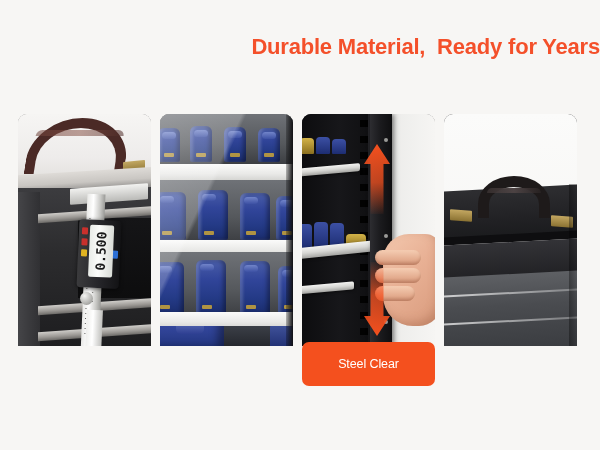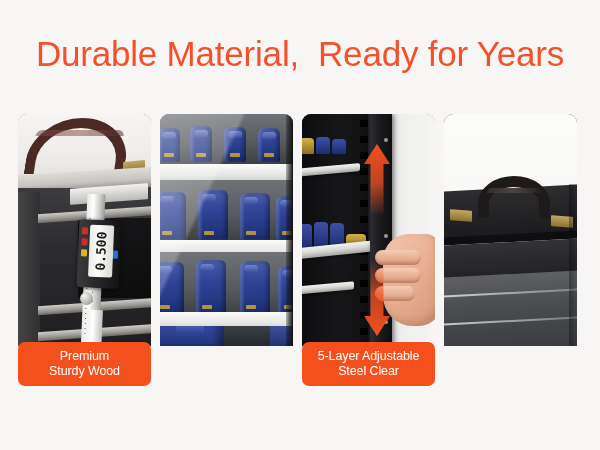--- a/index.html
+++ b/index.html
@@ -14,23 +14,23 @@
     overflow: hidden;
     position: relative;
   }
 
   
   .headline {
     position: absolute;
     top: 34px;
     left: 0;
     width: 600px;
-    text-align: center;
-    font-size: 35px;
-    font-weight: normal;
+    text-align: right;
+    font-size: 22px;
+    font-weight: bold;
     color: #f4502a;
     letter-spacing: -0.2px;
     white-space: pre;
   }
 
   
   .panels {
     position: absolute;
     top: 114px;
     left: 18px;
@@ -419,24 +419,20 @@
           <i></i>
             <i></i>
             <i></i>
         </div>
         <div class="p1-cal-btnblue"></div>
         <div class="p1-cal-lcd">
           <span class="p1-cal-digits">0.500</span>
         </div>
       </div>
     </div>
-    <div class="caption">
-      <span class="cl">Premium</span>
-      <span class="cl">Sturdy Wood</span>
-    </div>
   </div>
 
   <div class="panel">
     <div class="photo">
       <div class="p2-bg"></div>
 
       <div class="p2-row r1">
         <div class="fig" style="left:4px;  height:34px;"></div>
         <div class="fig" style="left:36px; height:36px;"></div>
         <div class="fig" style="left:70px; height:35px;"></div>
@@ -527,21 +523,20 @@
               <stop offset="0%" stop-color="#f4501e" stop-opacity="0.05"></stop>
               <stop offset="45%" stop-color="#f4501e" stop-opacity="0.75"></stop>
               <stop offset="100%" stop-color="#f4501e" stop-opacity="1"></stop>
             </linearGradient>
           </defs>
           <path d="M13 74 L26 54 L19.5 54 L19.5 0 L6.5 0 L6.5 54 L0 54 Z" fill="url(#gDn)"></path>
         </svg>
       </div>
     </div>
     <div class="caption">
-      <span class="cl">5-Layer Adjustable</span>
       <span class="cl">Steel Clear</span>
     </div>
   </div>
 
   <div class="panel">
     <div class="photo">
       <div class="p4-bg"></div>
       <div class="p4-top"></div>
       <div class="p4-handle"></div>
       <div class="p4-br l"></div>

